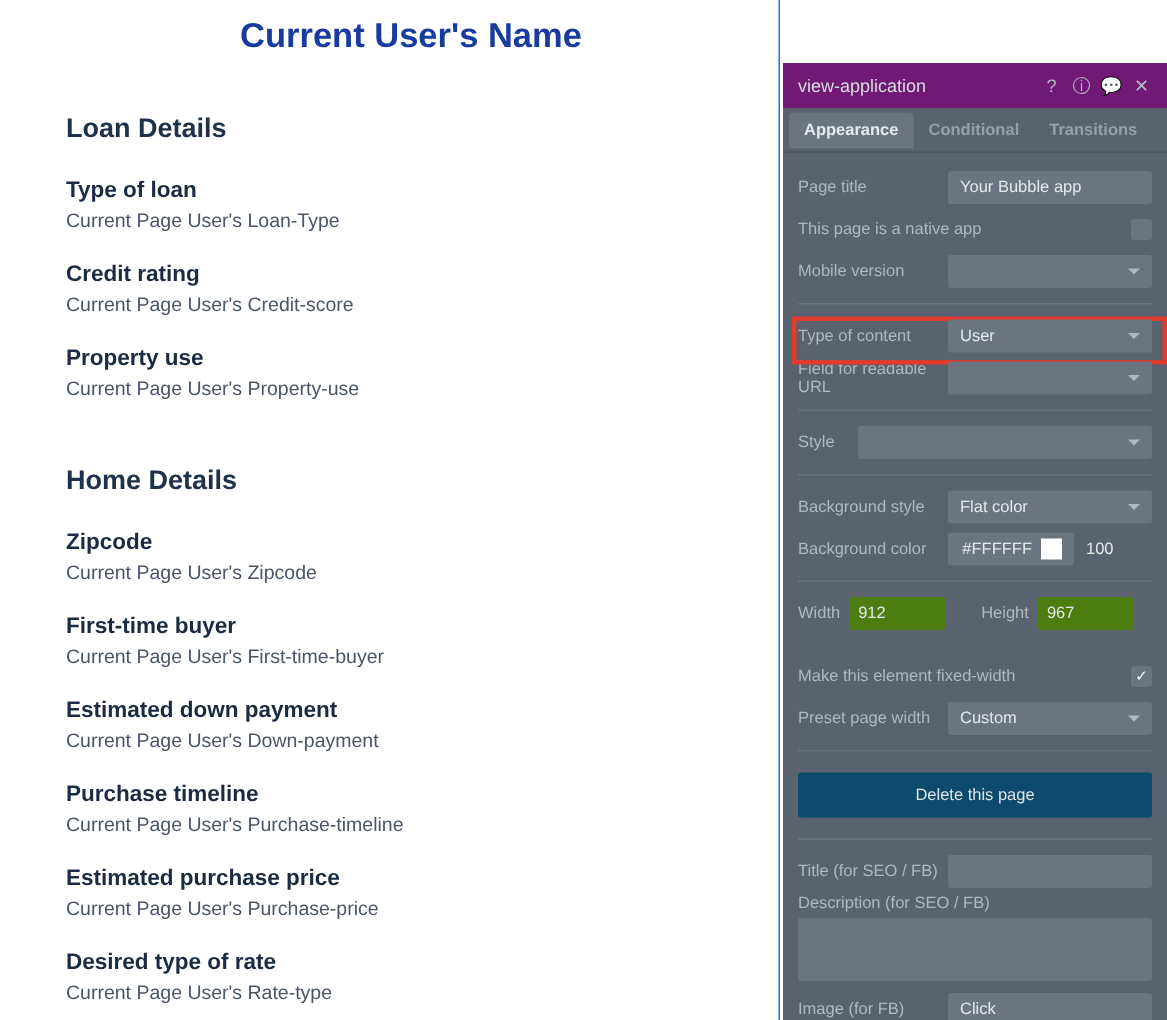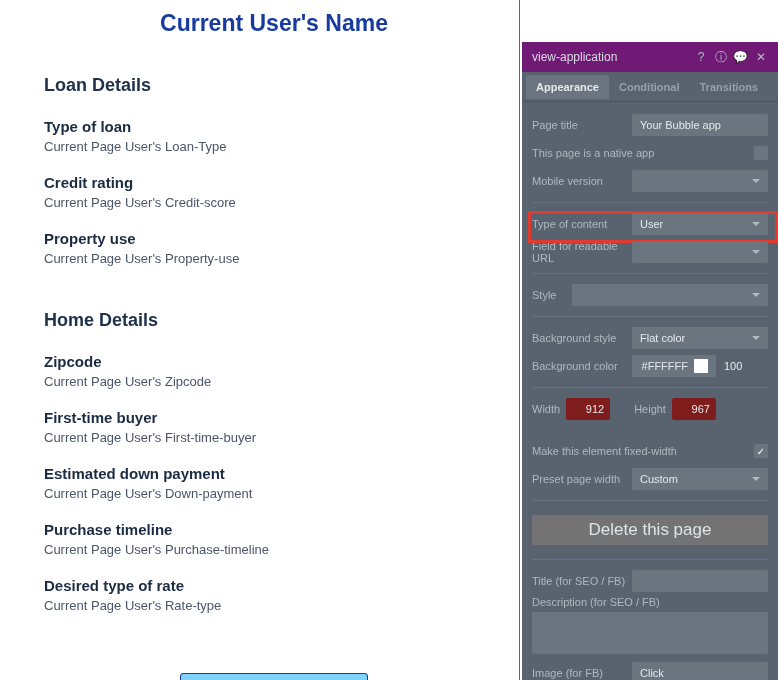--- a/index.html
+++ b/index.html
@@ -163,37 +163,37 @@
     left: -4px;
     top: 0;
     width: 250px;
     height: 32px;
     border: 3px solid #E13A2E;
     pointer-events: none;
   }
   .dim-row { display: flex; align-items: center; height: 26px; margin-bottom: 16px; }
   .dim-label { color: #B0B8C0; font-size: 11px; margin-right: 6px; }
   .dim-input {
-    width: 44px;
-    background: #7f1d1d;
+    width: 64px;
+    background: #4d7c0f;
     border: none;
     color: #E6E9EC;
     font-size: 11px;
     height: 22px;
     padding: 0 6px;
     border-radius: 2px;
-    text-align: right;
+    text-align: left;
   }
   .delete-btn {
     width: 100%;
     height: 30px;
-    background: #737373;
+    background: #0c4a6e;
     border: none;
     color: #E0E4E7;
-    font-size: 17px;
+    font-size: 11px;
     border-radius: 2px;
     margin: 6px 0;
   }
   .textarea {
     width: 100%;
     height: 42px;
     background: #6B757F;
     border: none;
     border-radius: 2px;
     margin-top: 4px;
@@ -246,20 +246,24 @@
       </div>
       <div class="field-group">
         <div class="field-label">Estimated down payment</div>
         <div class="field-value">Current Page User's Down-payment</div>
       </div>
     </div>
     <div class="col">
       <div class="field-group">
         <div class="field-label">Purchase timeline</div>
         <div class="field-value">Current Page User's Purchase-timeline</div>
+      </div>
+      <div class="field-group">
+        <div class="field-label">Estimated purchase price</div>
+        <div class="field-value">Current Page User's Purchase-price</div>
       </div>
       <div class="field-group">
         <div class="field-label">Desired type of rate</div>
         <div class="field-value">Current Page User's Rate-type</div>
       </div>
     </div>
   </div>
 
   <button class="contact-btn">Mark as contacted</button>
 </div>

